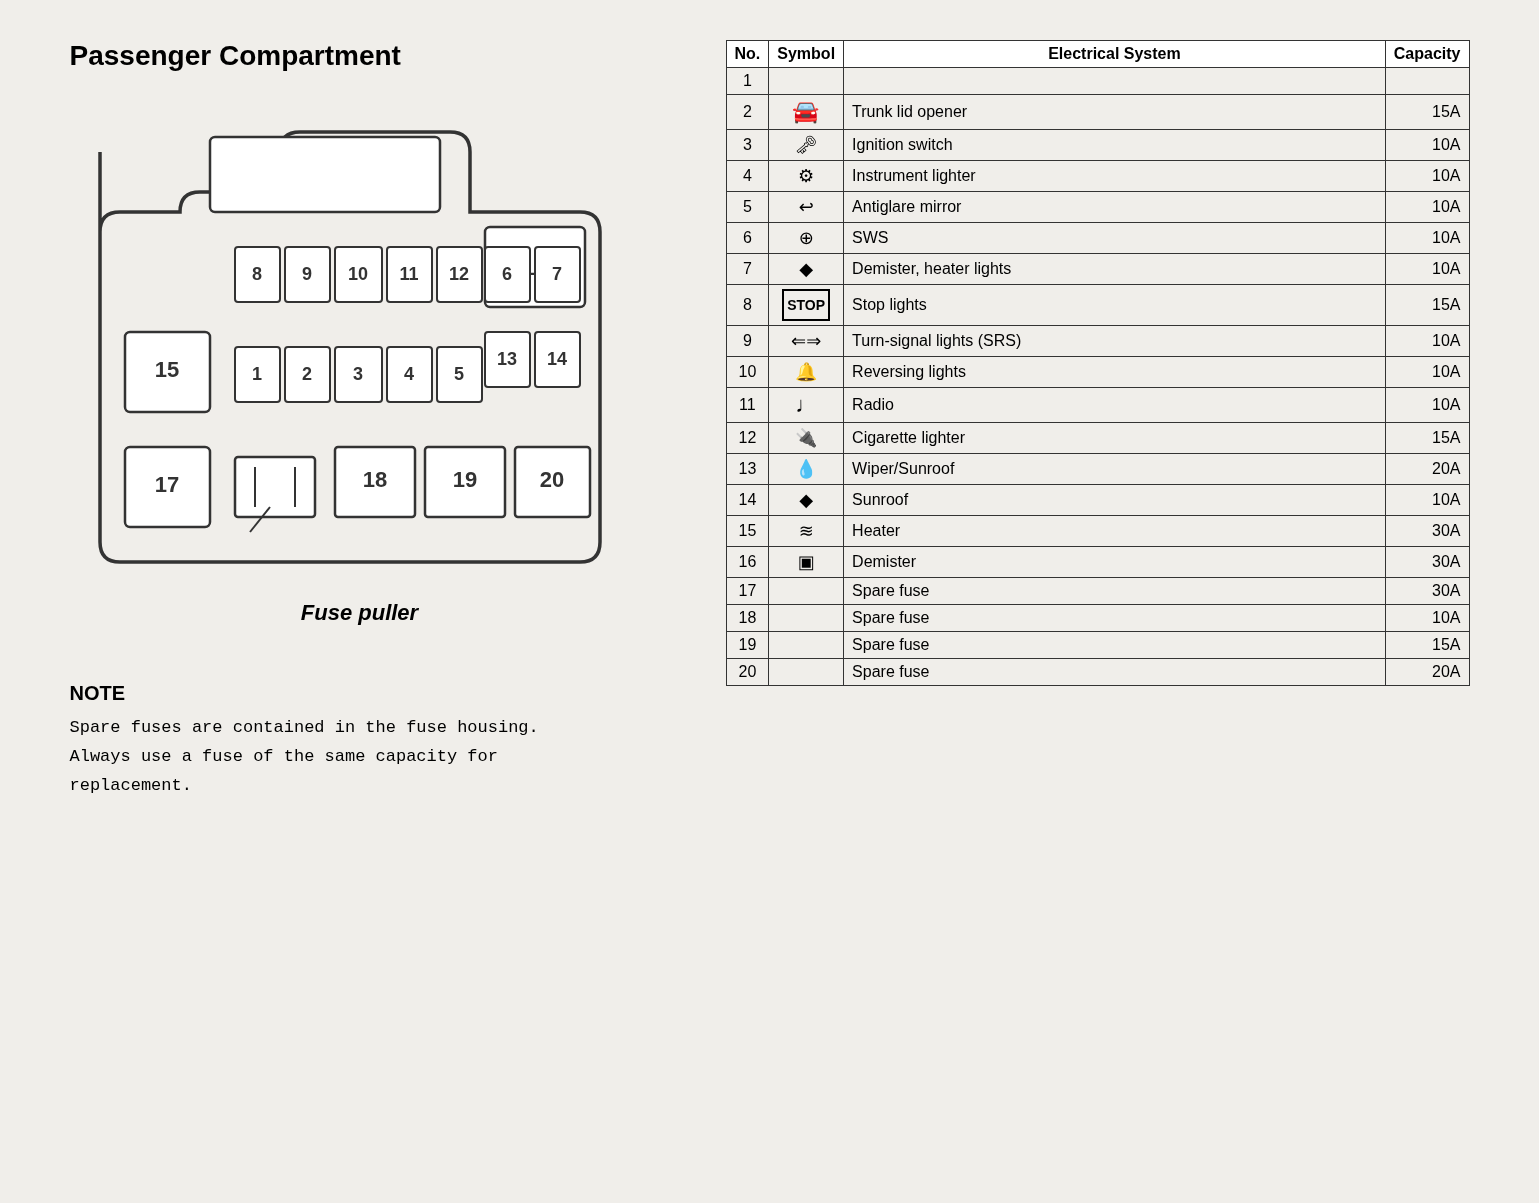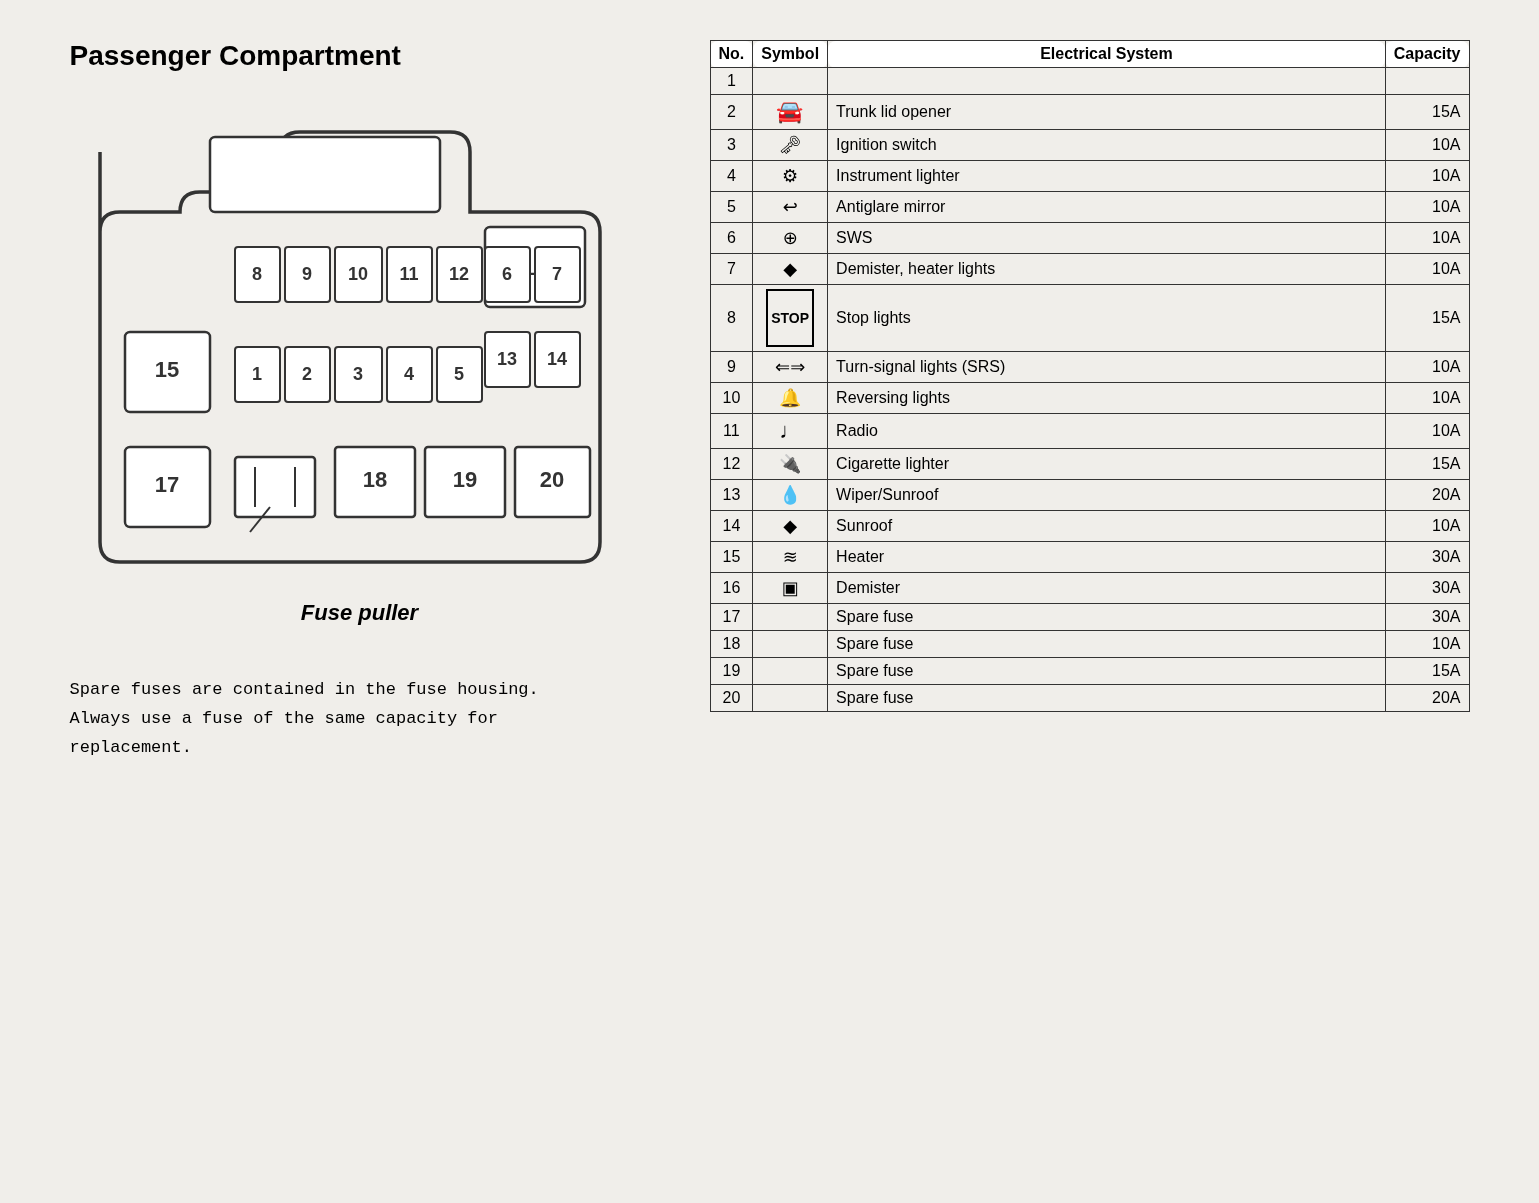--- a/index.html
+++ b/index.html
@@ -10,21 +10,21 @@
       min-height: 1203px;
       display: flex;
       align-items: flex-start;
       justify-content: center;
       padding: 40px 20px;
     }
     .page-container {
       width: 1400px;
       display: flex;
       flex-direction: row;
-      gap: 60px;
+      gap: 76px;
       align-items: flex-start;
     }
     .left-section {
       flex: 0 0 580px;
       display: flex;
       flex-direction: column;
       gap: 10px;
     }
     .section-title {
       font-size: 28px;
@@ -79,40 +79,39 @@
       border: 1px solid #333;
       padding: 4px 8px;
       text-align: left;
       white-space: nowrap;
     }
     .fuse-table th {
       background: #fff;
       font-weight: bold;
       text-align: center;
       font-size: 16px;
-      border-radius: 8px;
     }
     .fuse-table td:first-child {
       text-align: center;
       width: 40px;
     }
     .fuse-table td:nth-child(2) {
       text-align: center;
       width: 70px;
       font-size: 18px;
     }
     .fuse-table td:nth-child(4) {
       text-align: right;
       width: 80px;
     }
     .stop-symbol {
       font-weight: bold;
       font-size: 14px;
       border: 2px solid #000;
-      padding: 19px 3px;
+      padding: 6px 3px;
       display: inline-block;
     }
   </style>
 </head>
 <body>
 
 <div class="page-container">
 
   <div class="left-section">
     <div class="section-title">Passenger Compartment</div>
@@ -182,20 +181,21 @@
         <text x="395" y="395" text-anchor="middle" font-size="22" font-weight="bold" fill="#333">19</text>
 
         <rect x="445" y="355" width="75" height="70" rx="3" fill="white" stroke="#333" stroke-width="2.5"></rect>
         <text x="482" y="395" text-anchor="middle" font-size="22" font-weight="bold" fill="#333">20</text>
       </svg>
     </div>
 
     <div class="fuse-puller-label">Fuse puller</div>
 
     <div class="note-section">
+      <div class="note-title">NOTE</div>
       <div class="note-text">
         Spare fuses are contained in the fuse housing.<br>
         Always use a fuse of the same capacity for<br>
         replacement.
       </div>
     </div>
   </div>
 
   <div class="right-section">
     <table class="fuse-table">

